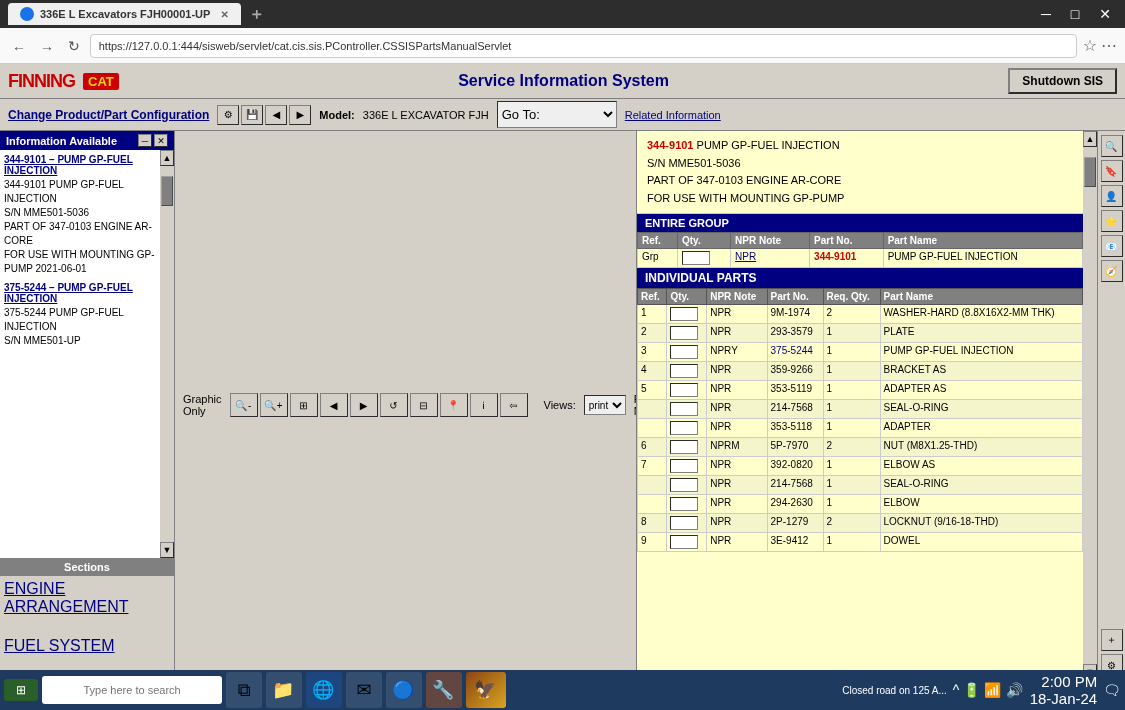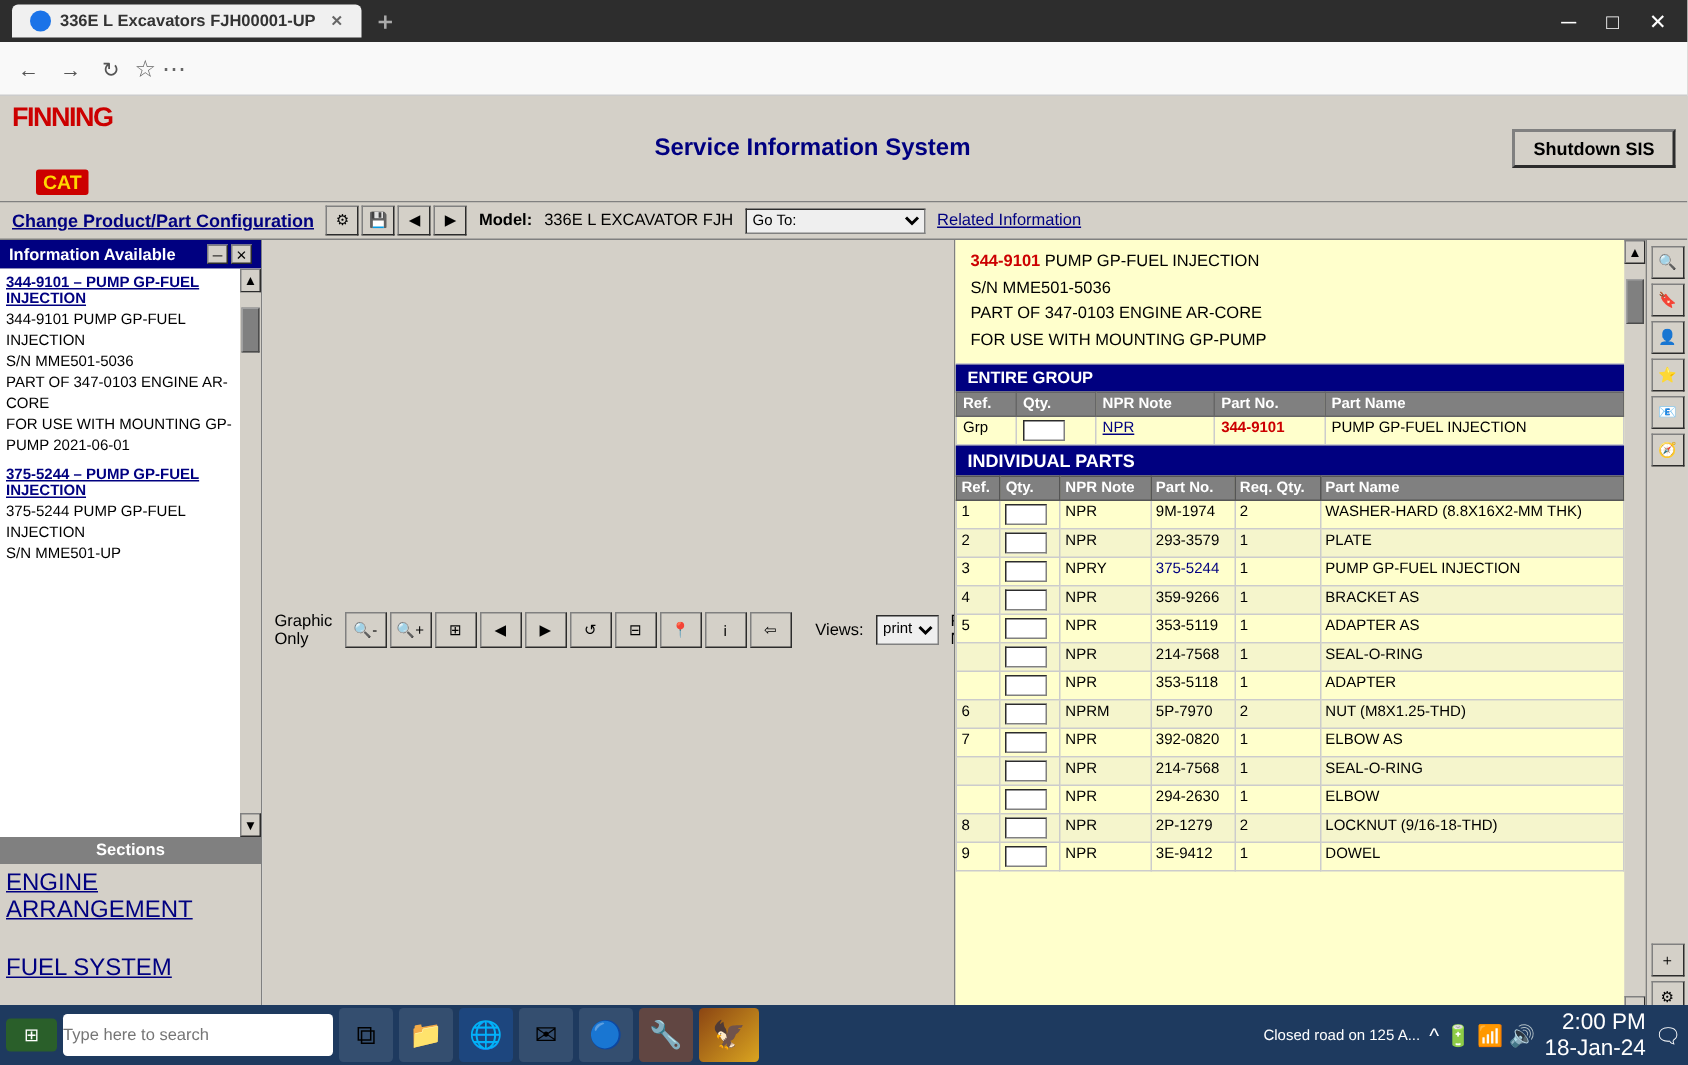--- a/index.html
+++ b/index.html
@@ -18,31 +18,31 @@
     .nav-btn { background: none; border: none; font-size: 14px; cursor: pointer; color: #555; padding: 4px; }
     .url-box { flex: 1; background: white; border: 1px solid #ccc; border-radius: 4px; height: 24px; padding: 0 8px; font-size: 11px; display: flex; align-items: center; }
     .addr-icons { display: flex; gap: 4px; }
     .addr-icon { font-size: 16px; color: #666; cursor: pointer; }
 
     
     .app-content { flex: 1; display: flex; flex-direction: column; background: #d4d0c8; overflow: hidden; }
 
     
     .app-header { background: #d4d0c8; padding: 4px 8px; display: flex; align-items: center; justify-content: space-between; border-bottom: 1px solid #808080; }
-    .header-left { display: flex; align-items: center; gap: 24px; flex-direction: column; }
+    .header-left { display: flex; align-items: center; gap: 8px; }
     .finning-logo { font-size: 18px; font-weight: bold; color: #cc0000; letter-spacing: -1px; }
     .cat-logo { background: #cc0000; color: #ffd700; font-weight: bold; font-size: 13px; padding: 1px 5px; border-radius: 2px; }
     .header-title { font-size: 16px; font-weight: bold; color: #000080; text-align: center; flex: 1; }
     .shutdown-btn { background: #d4d0c8; border: 2px outset #808080; padding: 4px 12px; font-size: 12px; cursor: pointer; font-weight: bold; }
 
     .app-toolbar { background: #d4d0c8; padding: 2px 8px; display: flex; align-items: center; gap: 8px; border-bottom: 1px solid #808080; }
     .change-product-link { color: #000080; font-size: 12px; font-weight: bold; text-decoration: underline; cursor: pointer; }
     .toolbar-icons { display: flex; gap: 2px; }
     .toolbar-icon-btn { background: #d4d0c8; border: 1px outset #808080; width: 22px; height: 20px; cursor: pointer; font-size: 10px; display: flex; align-items: center; justify-content: center; }
-    .goto-select { height: 17px; font-size: 10px; width: 120px; border: 1px inset #808080; }
+    .goto-select { height: 27px; font-size: 13px; width: 120px; border: 1px inset #808080; }
     .related-info-link { color: #000080; font-size: 11px; text-decoration: underline; cursor: pointer; }
 
     
     .main-layout { flex: 1; display: flex; overflow: hidden; }
 
     
     .left-panel { width: 175px; background: #d4d0c8; border-right: 1px solid #808080; display: flex; flex-direction: column; overflow: hidden; }
     .info-available-header { background: #000080; color: white; font-size: 11px; font-weight: bold; padding: 3px 6px; display: flex; align-items: center; justify-content: space-between; }
     .info-header-controls { display: flex; gap: 2px; }
     .info-ctrl-btn { background: #d4d0c8; border: 1px outset #808080; width: 14px; height: 13px; font-size: 9px; cursor: pointer; display: flex; align-items: center; justify-content: center; color: #000; }
@@ -88,21 +88,21 @@
     .smcs-select { height: 20px; font-size: 10px; border: 1px inset #808080; width: 60px; }
     .bottom-btn { background: #d4d0c8; border: 2px outset #808080; padding: 2px 10px; font-size: 11px; cursor: pointer; }
 
     
     .side-toolbar { width: 28px; background: #d4d0c8; border-left: 1px solid #808080; display: flex; flex-direction: column; align-items: center; padding: 4px 0; gap: 3px; }
     .side-btn { width: 22px; height: 22px; background: #d4d0c8; border: 1px outset #808080; cursor: pointer; font-size: 10px; display: flex; align-items: center; justify-content: center; }
 
     
     .taskbar { background: #1e3a5f; height: 40px; display: flex; align-items: center; padding: 0 4px; gap: 4px; position: fixed; bottom: 0; left: 0; width: 1125px; z-index: 1000; }
     .start-btn { background: #2a5f2a; color: white; border: none; padding: 4px 12px; font-size: 12px; cursor: pointer; border-radius: 3px; display: flex; align-items: center; gap: 4px; }
-    .search-box { background: white; border: none; height: 28px; padding: 0 0; font-size: 11px; width: 180px; border-radius: 3px; }
+    .search-box { background: white; border: none; height: 28px; padding: 0 17px; font-size: 11px; width: 180px; border-radius: 3px; text-align: center; }
     .taskbar-apps { display: flex; gap: 4px; }
     .taskbar-app { width: 36px; height: 36px; background: rgba(255,255,255,0.1); border: none; cursor: pointer; display: flex; align-items: center; justify-content: center; font-size: 18px; border-radius: 3px; }
     .taskbar-spacer { flex: 1; }
     .taskbar-right { display: flex; align-items: center; gap: 6px; color: white; font-size: 11px; }
     .taskbar-time { text-align: right; font-size: 15px; }
     .sys-icons { display: flex; gap: 4px; font-size: 14px; }
 
     .vert-scroll-bar { width: 14px; background: #d4d0c8; display: flex; flex-direction: column; }
     .scroll-track { flex: 1; background: #d4d0c8; position: relative; }
     .scroll-thumb { position: absolute; top: 10px; left: 1px; right: 1px; height: 30px; background: #808080; border: 1px outset #a0a0a0; cursor: pointer; }
@@ -125,20 +125,23 @@
       <button class="win-btn">─</button>
       <button class="win-btn">□</button>
       <button class="win-btn">✕</button>
     </div>
   </div>
 
   <div class="address-bar">
     <button class="nav-btn">←</button>
     <button class="nav-btn">→</button>
     <button class="nav-btn">↻</button>
+    <div class="url-box">
+      <span style="font-size:11px;color:#333;">https://127.0.0.1:444/sisweb/servlet/cat.cis.sis.PController.CSSISPartsManualServlet</span>
+    </div>
     <div class="addr-icons">
       <span class="addr-icon">☆</span>
       <span class="addr-icon">⋯</span>
     </div>
   </div>
 
   <div class="app-content">
 
     <div class="app-header">
       <div class="header-left">

